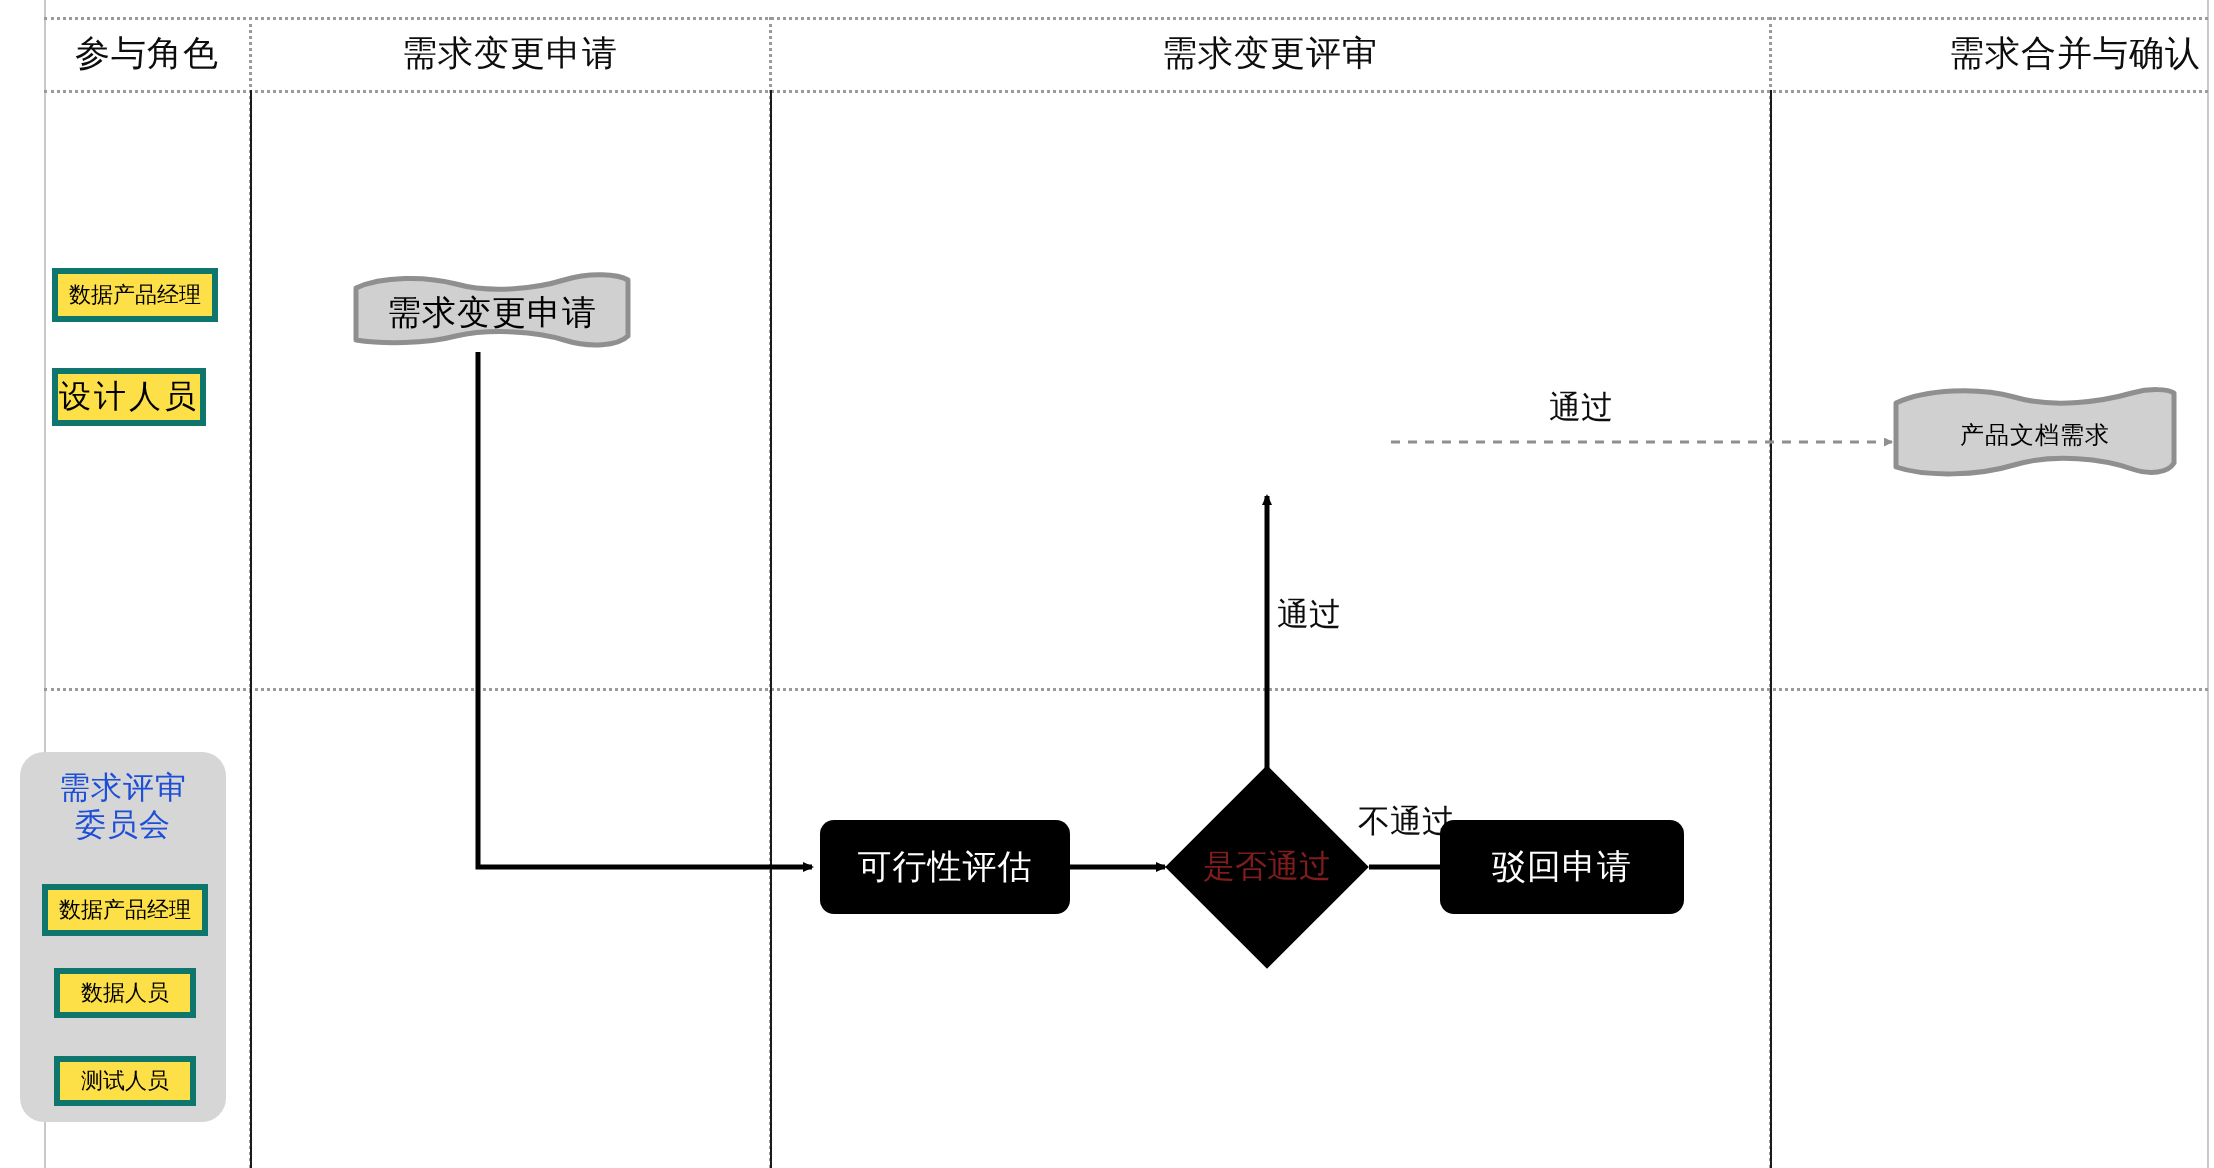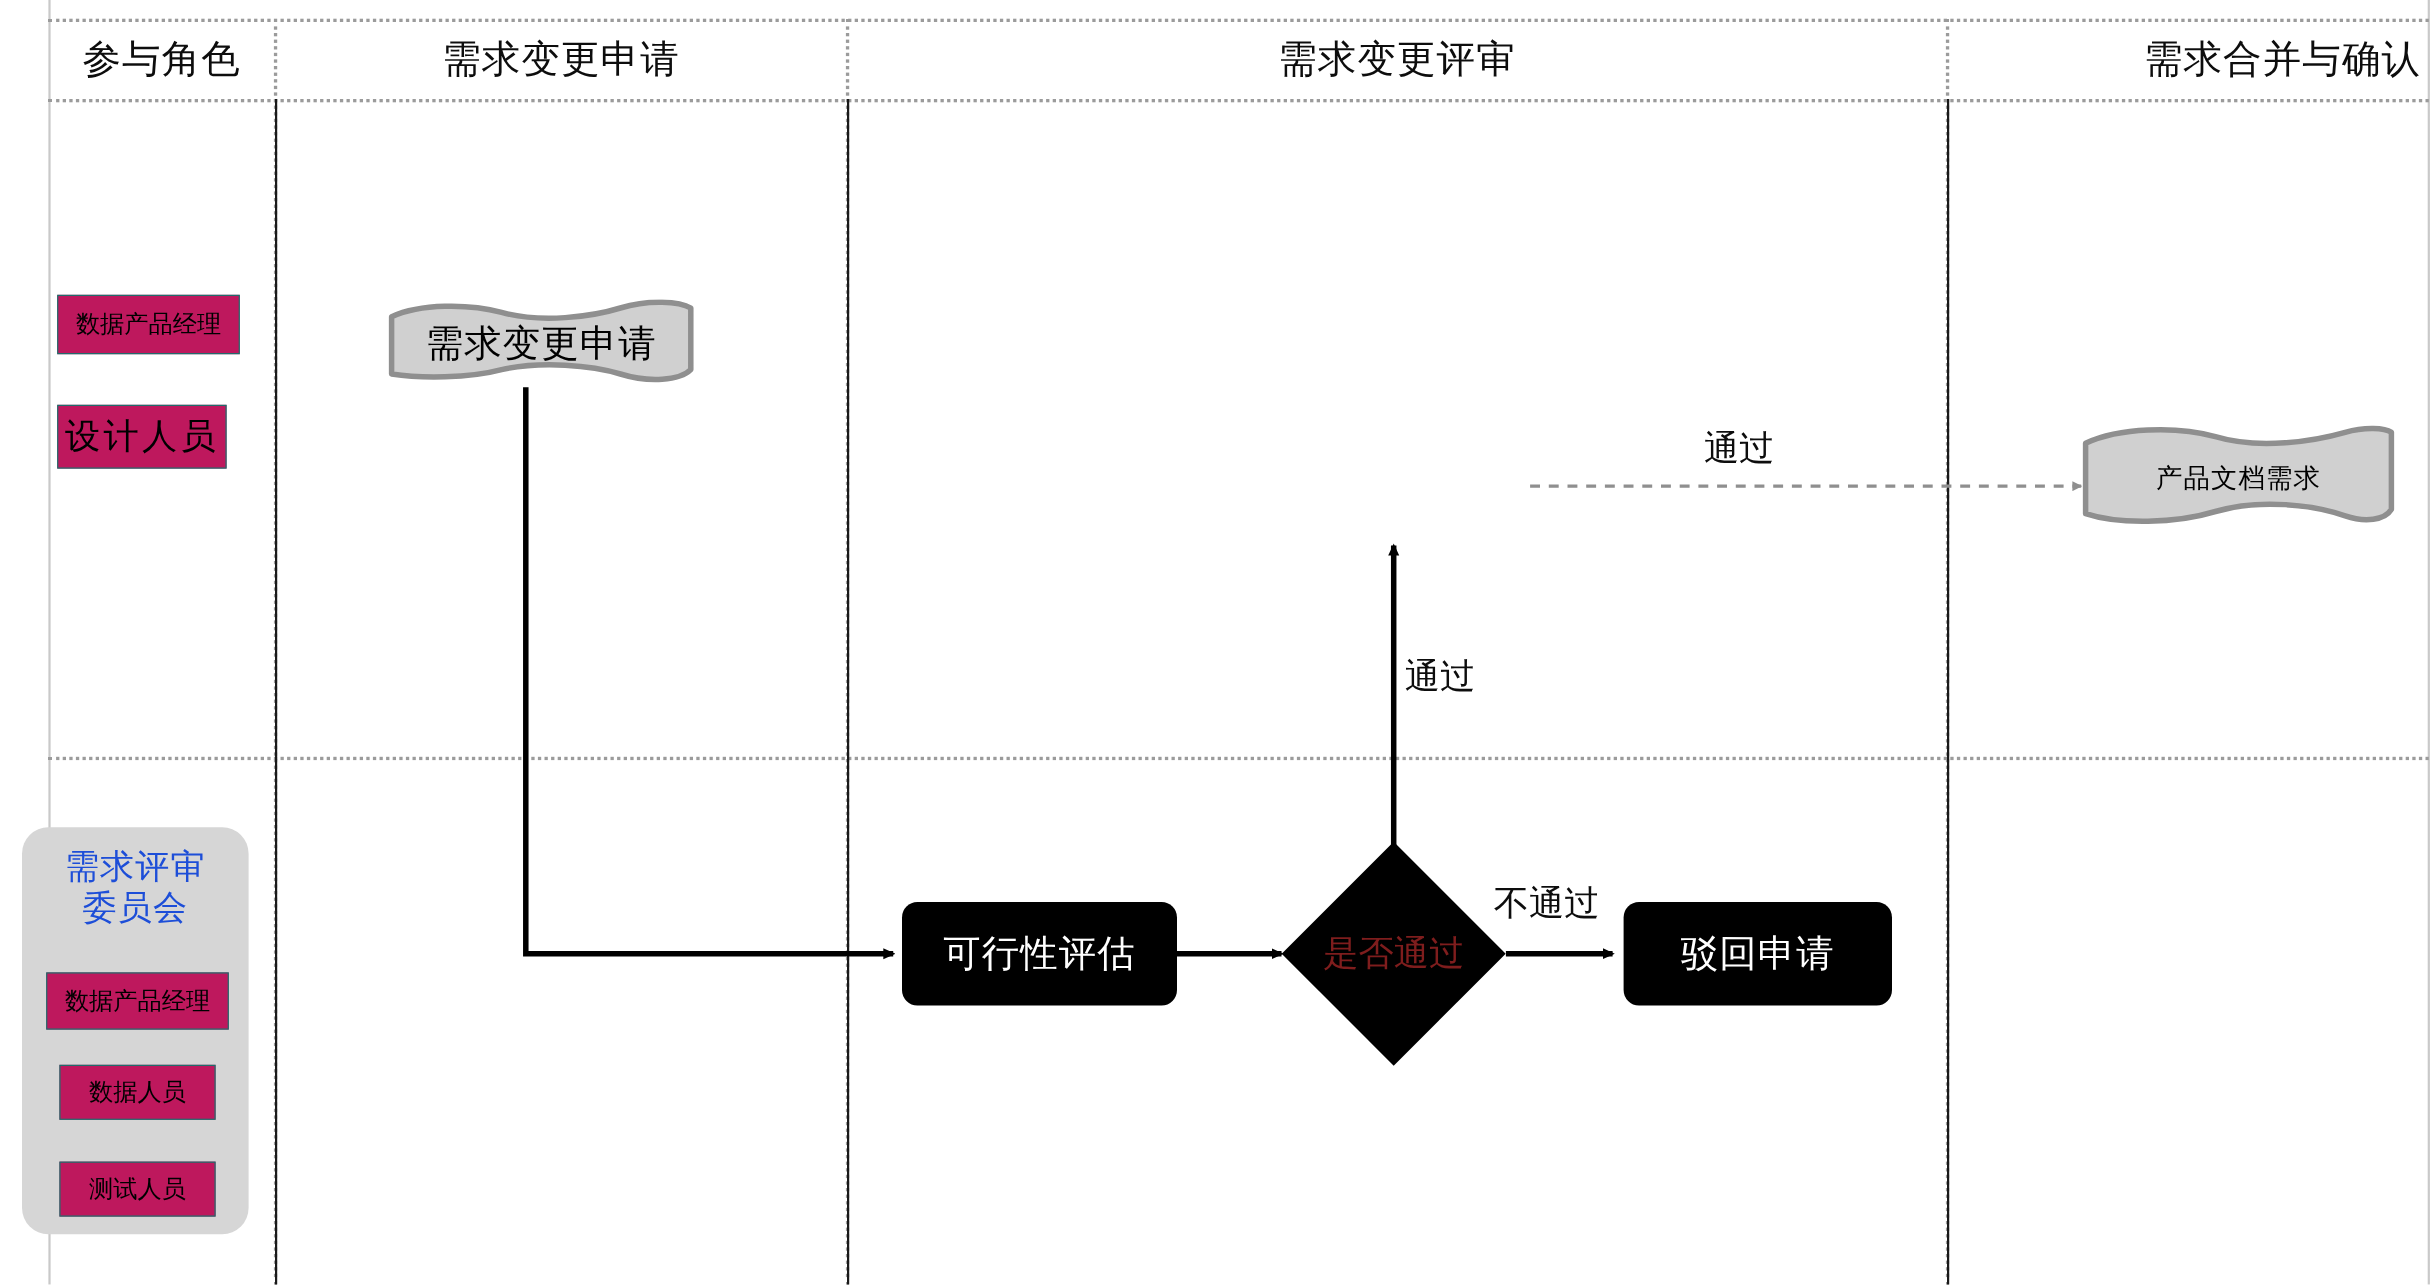--- a/index.html
+++ b/index.html
@@ -53,22 +53,22 @@
     justify-content: center;
     color: #0d0d0d;
     font-size: 35px;
     letter-spacing: 1px;
     white-space: nowrap;
   }
 
   
   .role-chip {
     position: absolute;
-    background: #be185d;
-    border: 1px solid #0f766e;
+    background: #fde047;
+    border: 6px solid #0f766e;
     display: flex;
     align-items: center;
     justify-content: center;
     color: #000;
     box-sizing: border-box;
     white-space: nowrap;
   }
   .role-chip.small { font-size: 22px; }
   .role-chip.large { font-size: 32px; letter-spacing: 3px; }
 
@@ -249,15 +249,15 @@
     <div class="flag-text mid">产品文档需求</div>
   </div>
 
   <div class="node-process" style="left:820px; top:820px; width:250px; height:94px;">可行性评估</div>
 
   <div class="node-decision-wrap" style="left:1195px; top:795px; width:144px; height:144px;">
     <div class="node-decision-shape"></div>
   </div>
   <div class="node-decision-label" style="position:absolute; left:1165px; top:840px; width:204px; height:54px;">是否通过</div>
 
-  <div class="node-process" style="left:1476px; top:820px; width:244px; height:94px;">驳回申请</div>
+  <div class="node-process" style="left:1440px; top:820px; width:244px; height:94px;">驳回申请</div>
 
 </div>
 
 </body></html>

